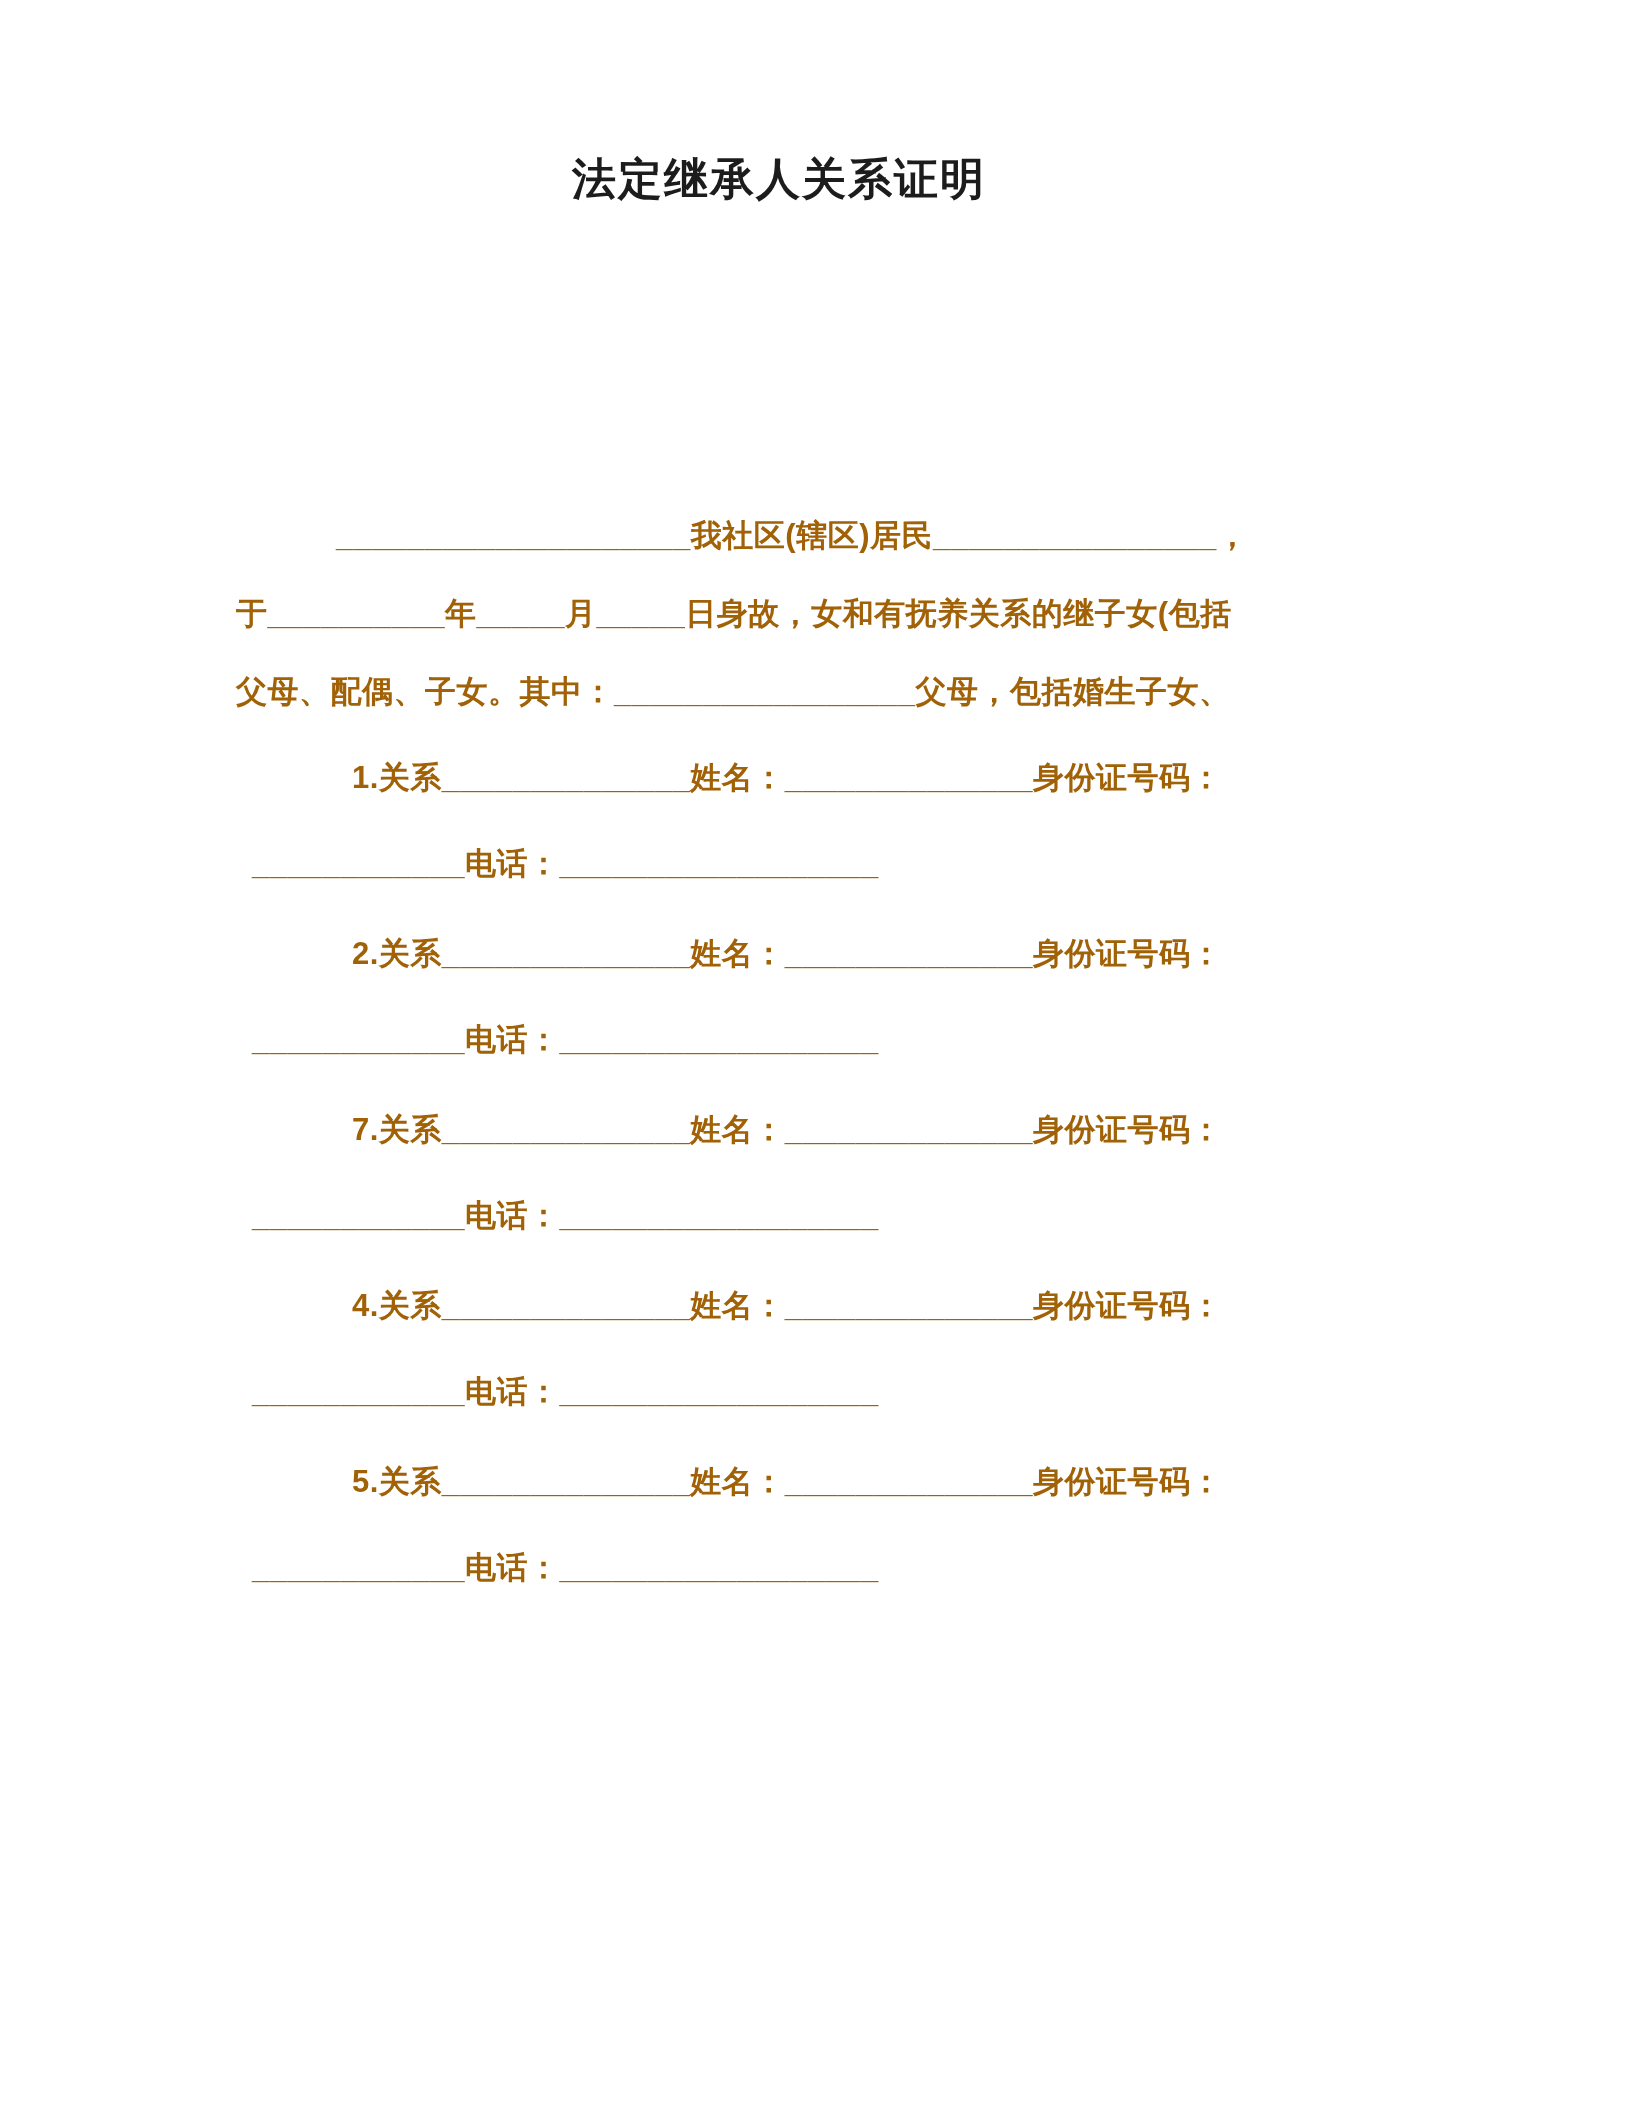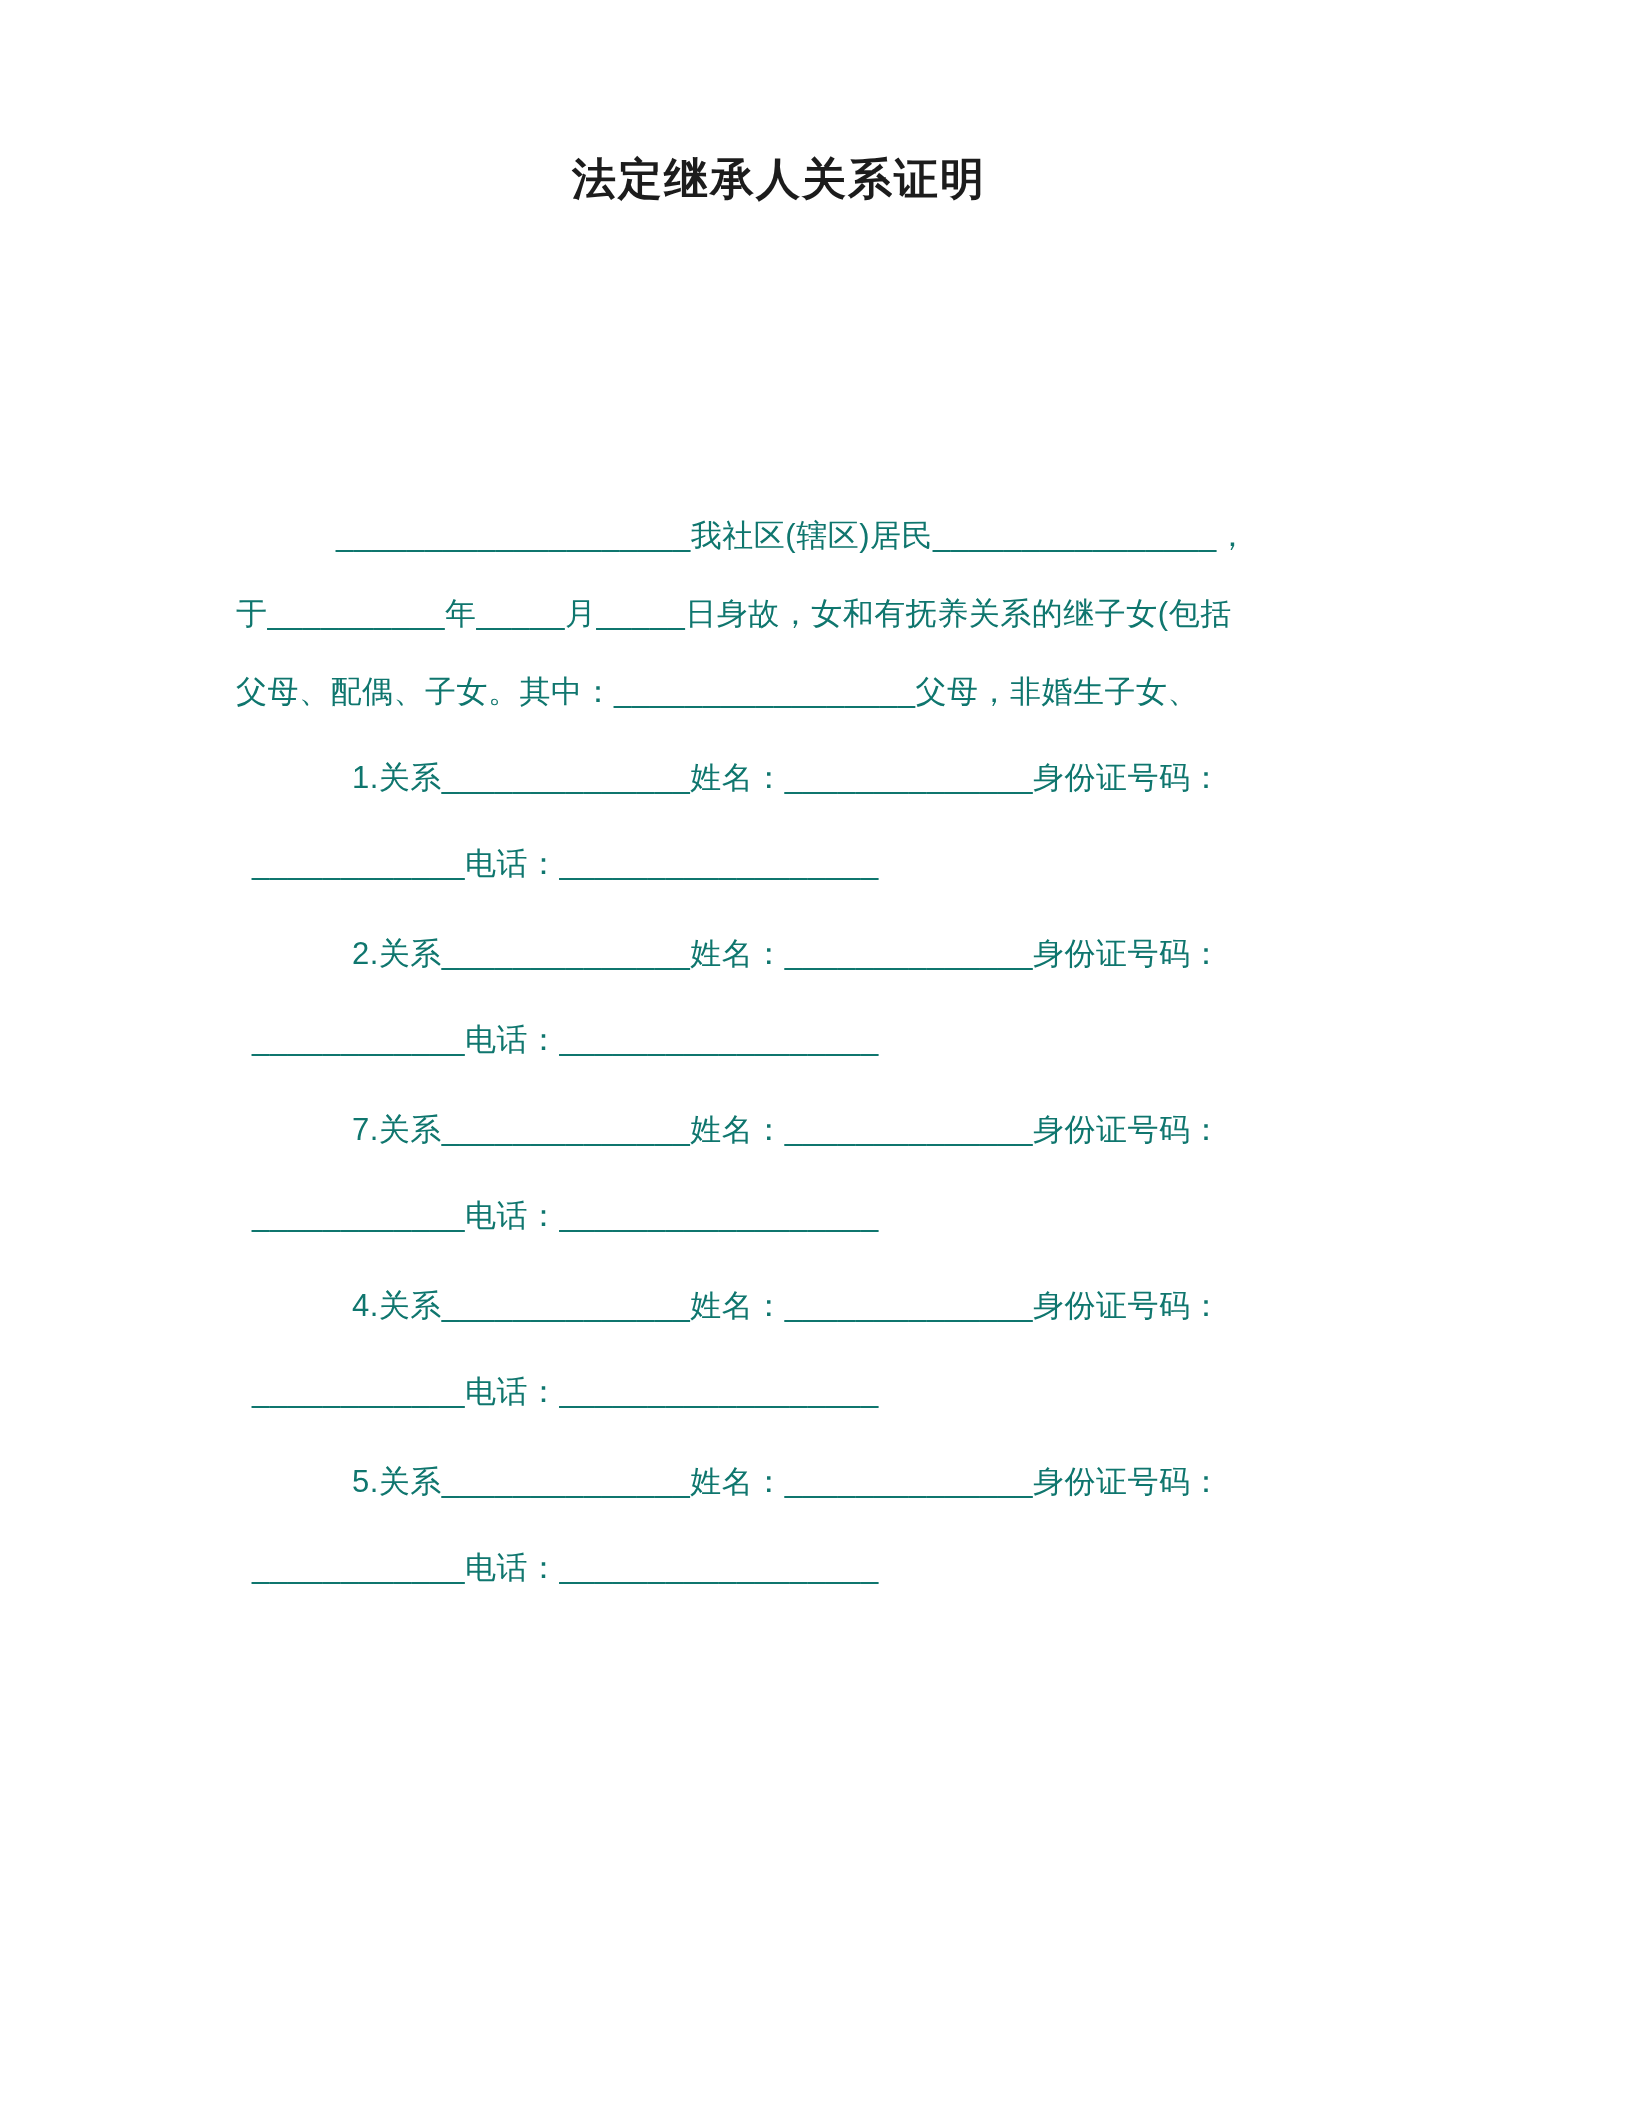--- a/index.html
+++ b/index.html
@@ -25,22 +25,22 @@
     text-align: center;
     font-size: 44px;
     font-weight: 700;
     letter-spacing: 2px;
     color: #1c1c1c;
     margin-bottom: 288px;
   }
 
   .body-text {
     font-size: 31px;
-    font-weight: 400;
-    color: #0f766e;
+    font-weight: 700;
+    color: #a16207;
     letter-spacing: 0.5px;
   }
 
   .para-line {
     line-height: 78px;
     white-space: nowrap;
   }
 
   .indent {
     padding-left: 100px;
@@ -65,21 +65,21 @@
 
 <div class="page">
 
   <h1 class="doc-title">法定继承人关系证明</h1>
 
   <div class="body-text">
 
     <div class="paragraph">
       <div class="para-line indent">____________________我社区(辖区)居民________________，</div>
       <div class="para-line">于__________年_____月_____日身故，女和有抚养关系的继子女(包括</div>
-      <div class="para-line">父母、配偶、子女。其中：_________________父母，非婚生子女、</div>
+      <div class="para-line">父母、配偶、子女。其中：_________________父母，包括婚生子女、</div>
     </div>
 
     <div class="heirs">
 
       <div class="heir-entry">
         <div class="heir-line indent">1.关系______________姓名：______________身份证号码：</div>
         <div class="heir-line">____________电话：__________________</div>
       </div>
 
       <div class="heir-entry">

